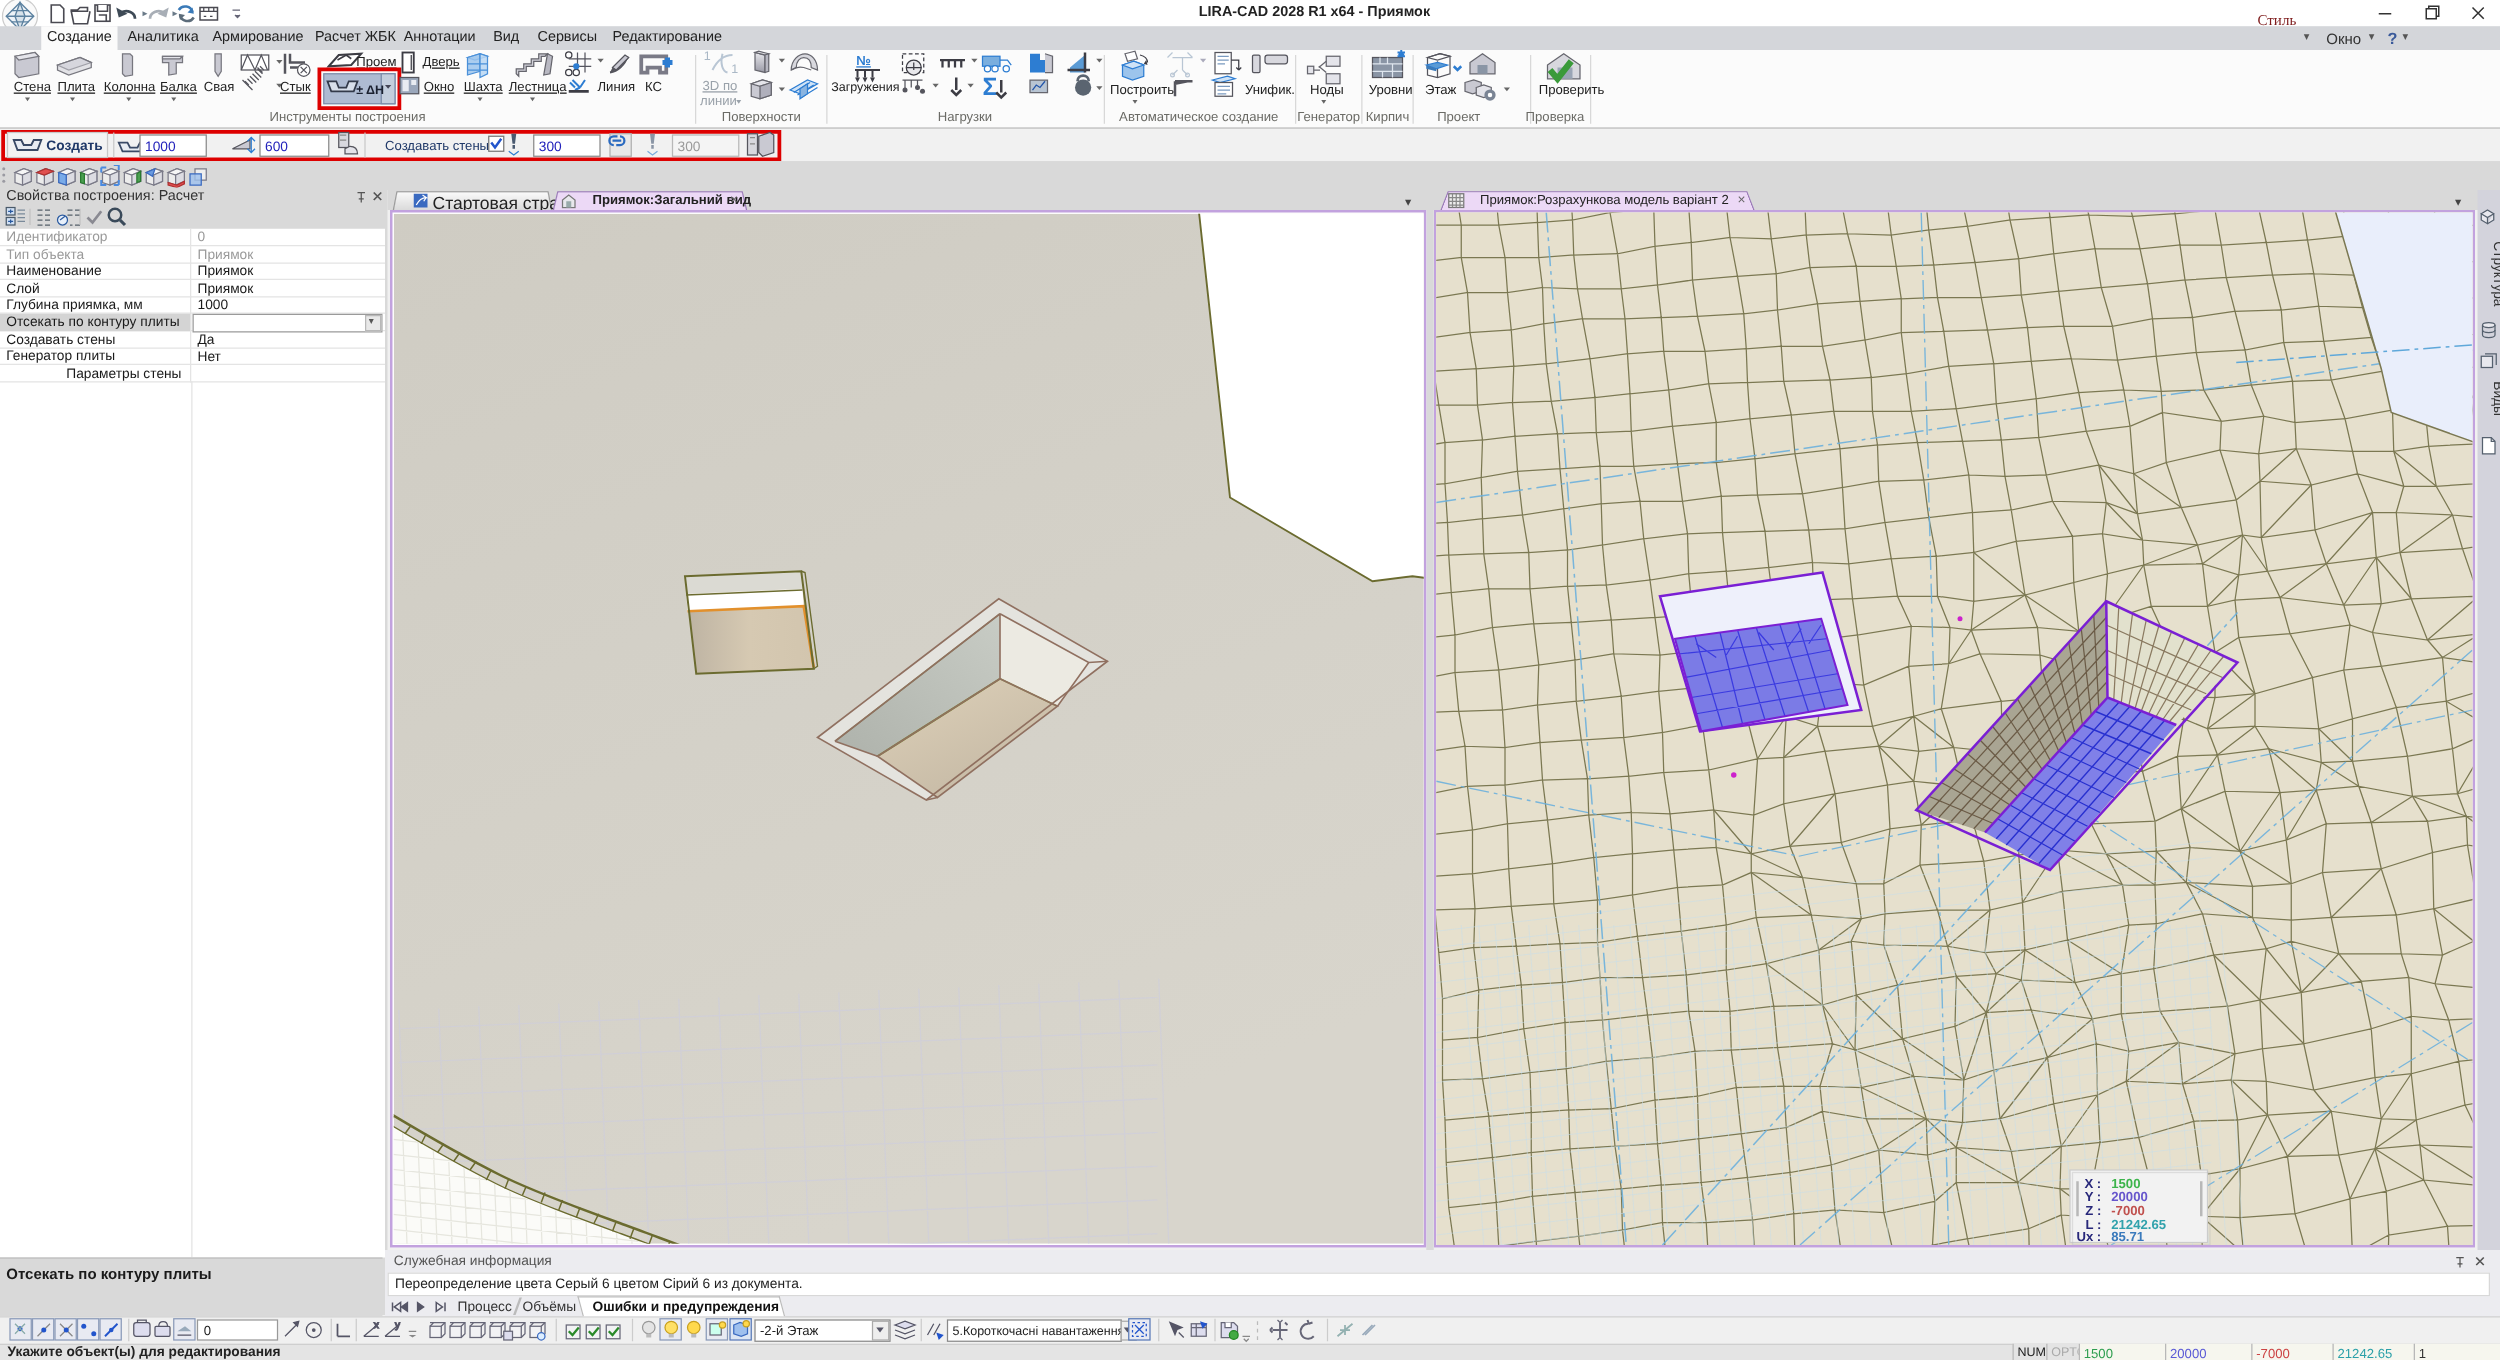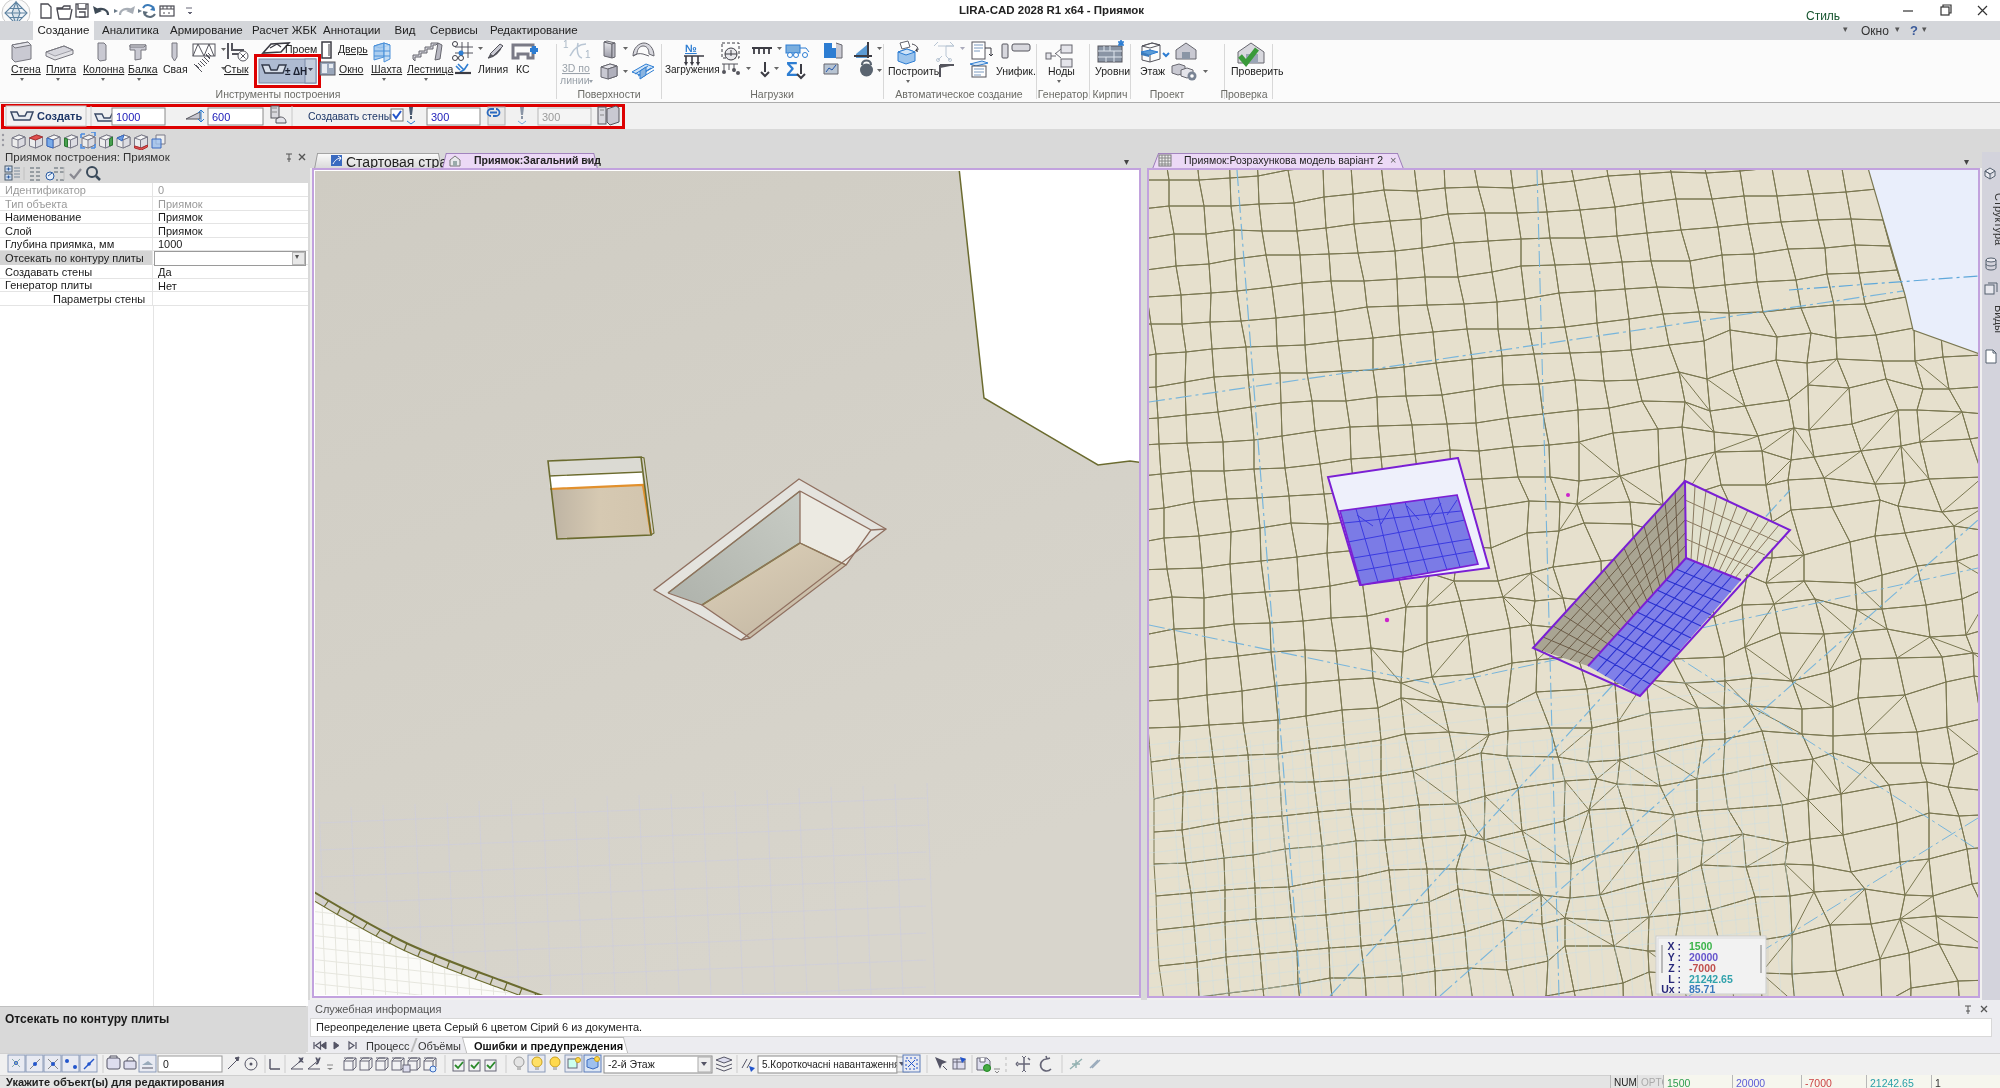--- a/index.html
+++ b/index.html
@@ -54,21 +54,21 @@
 <div class="abs" style="left:0;top:21px;width:2000px;height:19px;background:#d4d6da;border-bottom:0;"></div>
 <div class="abs" style="left:33px;top:21px;width:61px;height:19px;background:#fbfbfb;"></div>
 <div class="tx" style="left:33px;top:24px;width:61px;text-align:center;font-size:11.5px;color:#222;">Создание</div>
 <div class="tx" style="left:102px;top:24px;width:54px;text-align:center;font-size:11.5px;color:#222;font-weight:400;">Аналитика</div>
 <div class="tx" style="left:170px;top:24px;width:68px;text-align:center;font-size:11.5px;color:#222;font-weight:400;">Армирование</div>
 <div class="tx" style="left:252px;top:24px;width:60px;text-align:center;font-size:11.5px;color:#222;font-weight:400;">Расчет ЖБК</div>
 <div class="tx" style="left:323px;top:24px;width:54px;text-align:center;font-size:11.5px;color:#222;font-weight:400;">Аннотации</div>
 <div class="tx" style="left:392px;top:24px;width:26px;text-align:center;font-size:11.5px;color:#222;font-weight:400;">Вид</div>
 <div class="tx" style="left:430px;top:24px;width:46px;text-align:center;font-size:11.5px;color:#222;font-weight:400;">Сервисы</div>
 <div class="tx" style="left:490px;top:24px;width:78px;text-align:center;font-size:11.5px;color:#222;font-weight:400;">Редактирование</div>
-<div class="tx" style="left:1806px;top:9px;font-size:12px;color:#14532d;">Стиль</div>
+<div class="tx" style="left:1806px;top:9px;font-size:12px;color:#7f1d1d;font-family:Liberation Serif, serif;">Стиль</div>
 <div class="tx" style="left:1843px;top:24px;font-size:9px;color:#555;">▾</div>
 <div class="tx" style="left:1861px;top:24px;font-size:12px;color:#333;">Окно</div>
 <div class="tx" style="left:1895px;top:24px;font-size:9px;color:#555;">▾</div>
 <div class="tx" style="left:1910px;top:23px;font-size:13px;color:#3a5a9a;font-weight:700;">?</div>
 <div class="tx" style="left:1922px;top:24px;font-size:9px;color:#555;">▾</div>
 <div class="abs" style="left:0;top:40px;width:2000px;height:63px;background:#fbfbfb;border-bottom:1px solid #adadad;"></div>
 <div class="abs" style="left:556px;top:44px;width:1px;height:55px;background:#d8d8d8;"></div>
 <div class="abs" style="left:661px;top:44px;width:1px;height:55px;background:#d8d8d8;"></div>
 <div class="abs" style="left:883px;top:44px;width:1px;height:55px;background:#d8d8d8;"></div>
 <div class="abs" style="left:1036px;top:44px;width:1px;height:55px;background:#d8d8d8;"></div>
@@ -416,21 +416,21 @@
       <path d="M1 6l7-3 6 2v8l-7 3-6-2z" fill="#ececec" stroke="#7a7a88"></path>
       <path d="M1 6l7-3 6 2-7 3z" fill="#f6f6f6" stroke="#7a7a88"></path>
       <path d="M7 8l7-3v8l-7 3z" fill="#dcdce2" stroke="#7a7a88"></path>
       <path d="M1 14l7 2 6-3v2l-6 3-7-2z" fill="#e05050" stroke="#b03030"></path>
     </g>
     <g transform="translate(151.0,0)">
       <path d="M5 3h9v9h-9z" fill="#eee" stroke="#7a7a88"></path>
       <path d="M1 7h9v9h-9z" fill="#9ec0ee" stroke="#3a6ac0" fill-opacity="0.8"></path>
     </g>
   </svg>
-<div class="tx" style="left:5px;top:151px;font-size:11.5px;color:#333;">Приямок построения: Приямок</div>
+<div class="tx" style="left:5px;top:151px;font-size:11.5px;color:#333;">Свойства построения: Расчет</div>
 <svg class="abs" style="left:283px;top:152px;" width="24" height="12" viewBox="0 0 24 12">
 <path d="M3 2h6m-3 0v5m-2 0h4m-2 0v3" stroke="#555" fill="none"></path>
 <path d="M16 2l6 6m0-6l-6 6" stroke="#555" stroke-width="1.4" fill="none"></path>
 </svg>
 <svg class="abs" style="left:4px;top:165px;" width="120" height="17" viewBox="0 0 120 17">
 <g stroke="#4a5a6a" fill="none">
 <rect x="1" y="1" width="7" height="6" fill="#d0e0f4"></rect>
       <path d="M2.5 4h4M4.5 2.5v3" stroke="#2a5aa0"></path>
 <rect x="1" y="9" width="7" height="6" fill="#d0e0f4"></rect>
       <path d="M2.5 12h4M4.5 10.5v3" stroke="#2a5aa0"></path>

